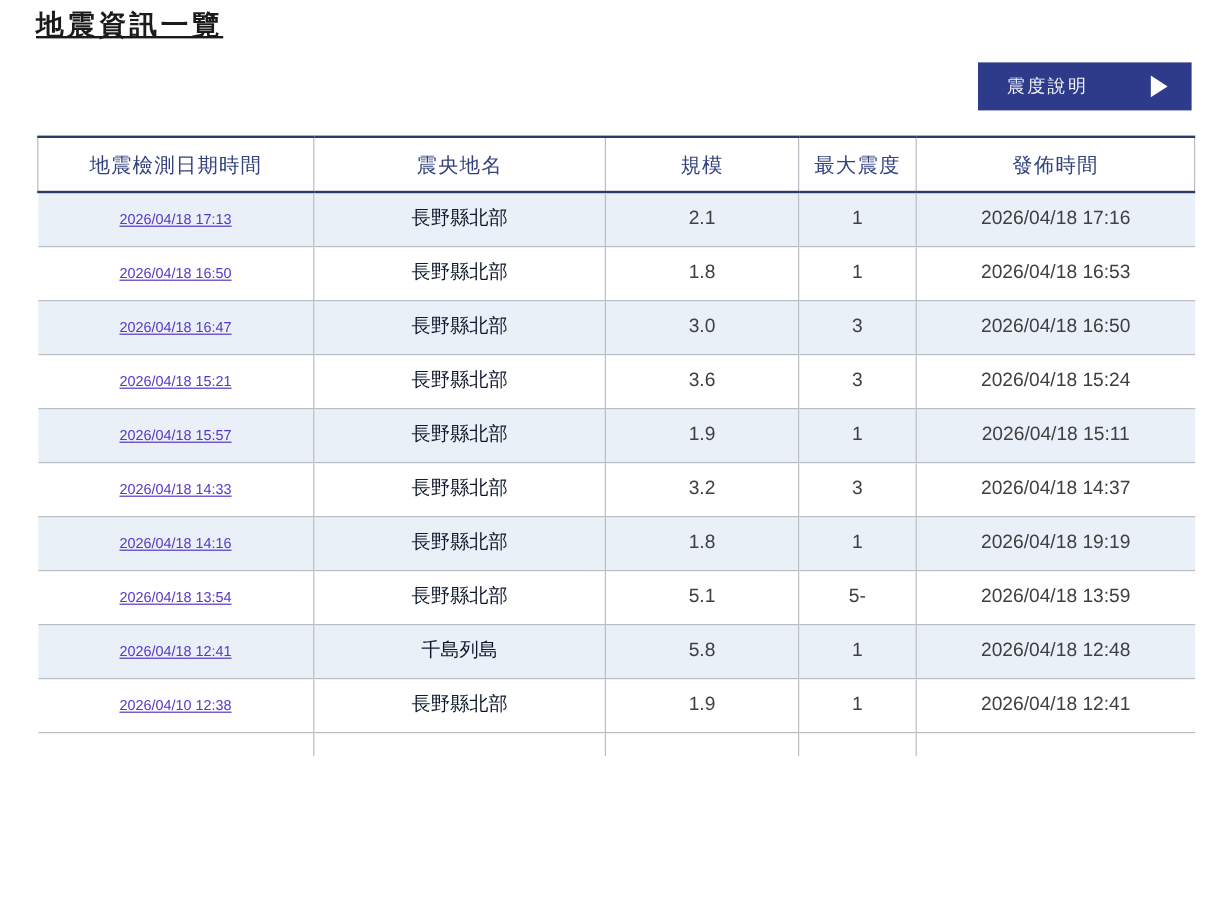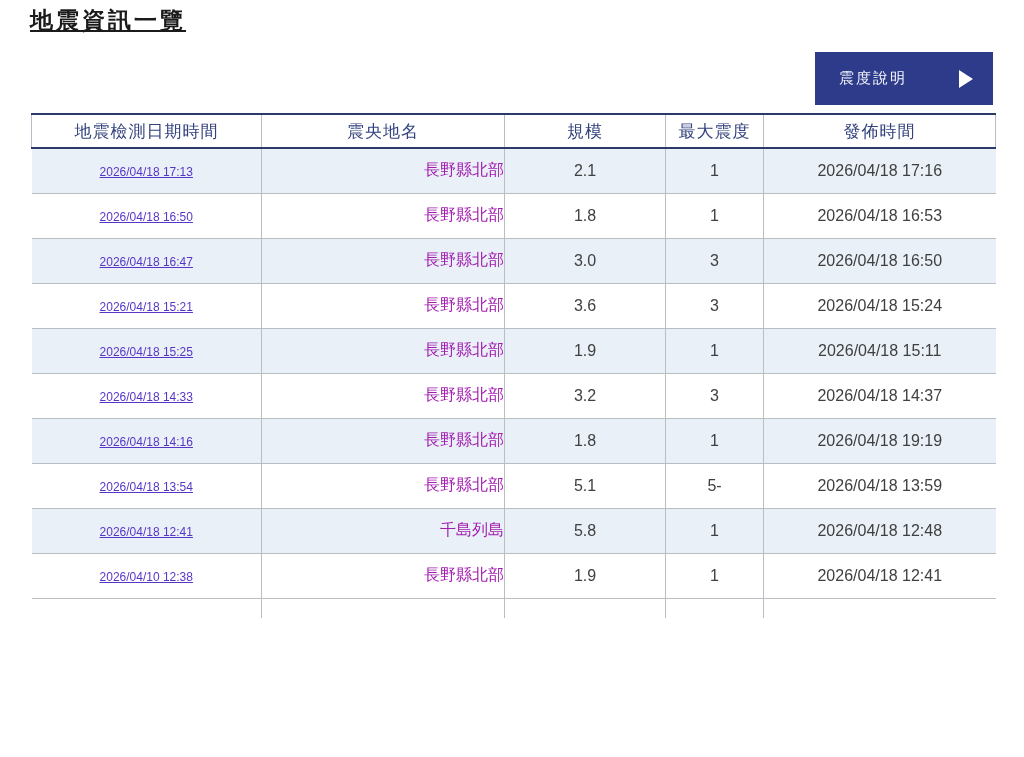--- a/index.html
+++ b/index.html
@@ -16,21 +16,21 @@
     font-family: "Liberation Serif", "DejaVu Serif", serif;
     font-size: 23px;
     font-weight: bold;
     color: #1b1b1b;
     letter-spacing: 3px;
     text-decoration: underline;
   }
   .intensity-btn {
     position: absolute;
     left: 815px; top: 52px;
-    width: 178px; height: 53px;
+    width: 178px; height: 40px;
     background: #2e3b8b;
     border: none;
     color: #ffffff;
     display: flex;
     align-items: center;
     justify-content: space-between;
     padding: 0 20px 0 24px;
     cursor: pointer;
     font-size: 15px;
     letter-spacing: 2px;
@@ -50,21 +50,21 @@
     position: absolute;
     left: 31px; top: 113px;
     width: 964px;
   }
   table.quake-table {
     border-collapse: collapse;
     table-layout: fixed;
     width: 964px;
   }
   .quake-table th {
-    height: 34px;
+    height: 46px;
     background: #ffffff;
     color: #33427e;
     font-size: 17px;
     font-weight: normal;
     letter-spacing: 1px;
     text-align: center;
     vertical-align: middle;
     border-top: 2px solid #2c3a69;
     border-bottom: 2px solid #2c3a69;
     border-left: 1px solid #b9bcc4;
@@ -74,21 +74,21 @@
     height: 45px;
     text-align: center;
     vertical-align: middle;
     font-size: 16px;
     color: #404040;
     border-bottom: 1px solid #babdc1;
     background: #ffffff;
   }
   .quake-table td + td { border-left: 1px solid #babdc1; }
   .quake-table tbody.data-rows tr:nth-child(odd) td { background: #e9f0f8; }
-  .quake-table td.epicenter-cell { color: #a21caf; text-align: right; }
+  .quake-table td.epicenter-cell { color: #0f172a; }
   .quake-table a.detected-link {
     color: #5736c7;
     text-decoration: underline;
     font-size: 12px;
   }
   .quake-table tbody.partial tr td {
     height: 20px;
     border-bottom: none;
     background: #ffffff;
   }
@@ -149,21 +149,21 @@
 
   <tr>
     <td><a href="#" class="detected-link">2026/04/18 15:21</a></td>
     <td class="epicenter-cell">長野縣北部</td>
     <td>3.6</td>
     <td>3</td>
     <td>2026/04/18 15:24</td>
   </tr>
 
   <tr>
-    <td><a href="#" class="detected-link">2026/04/18 15:25</a></td>
+    <td><a href="#" class="detected-link">2026/04/18 15:57</a></td>
     <td class="epicenter-cell">長野縣北部</td>
     <td>1.9</td>
     <td>1</td>
     <td>2026/04/18 15:11</td>
   </tr>
 
   <tr>
     <td><a href="#" class="detected-link">2026/04/18 14:33</a></td>
     <td class="epicenter-cell">長野縣北部</td>
     <td>3.2</td>

